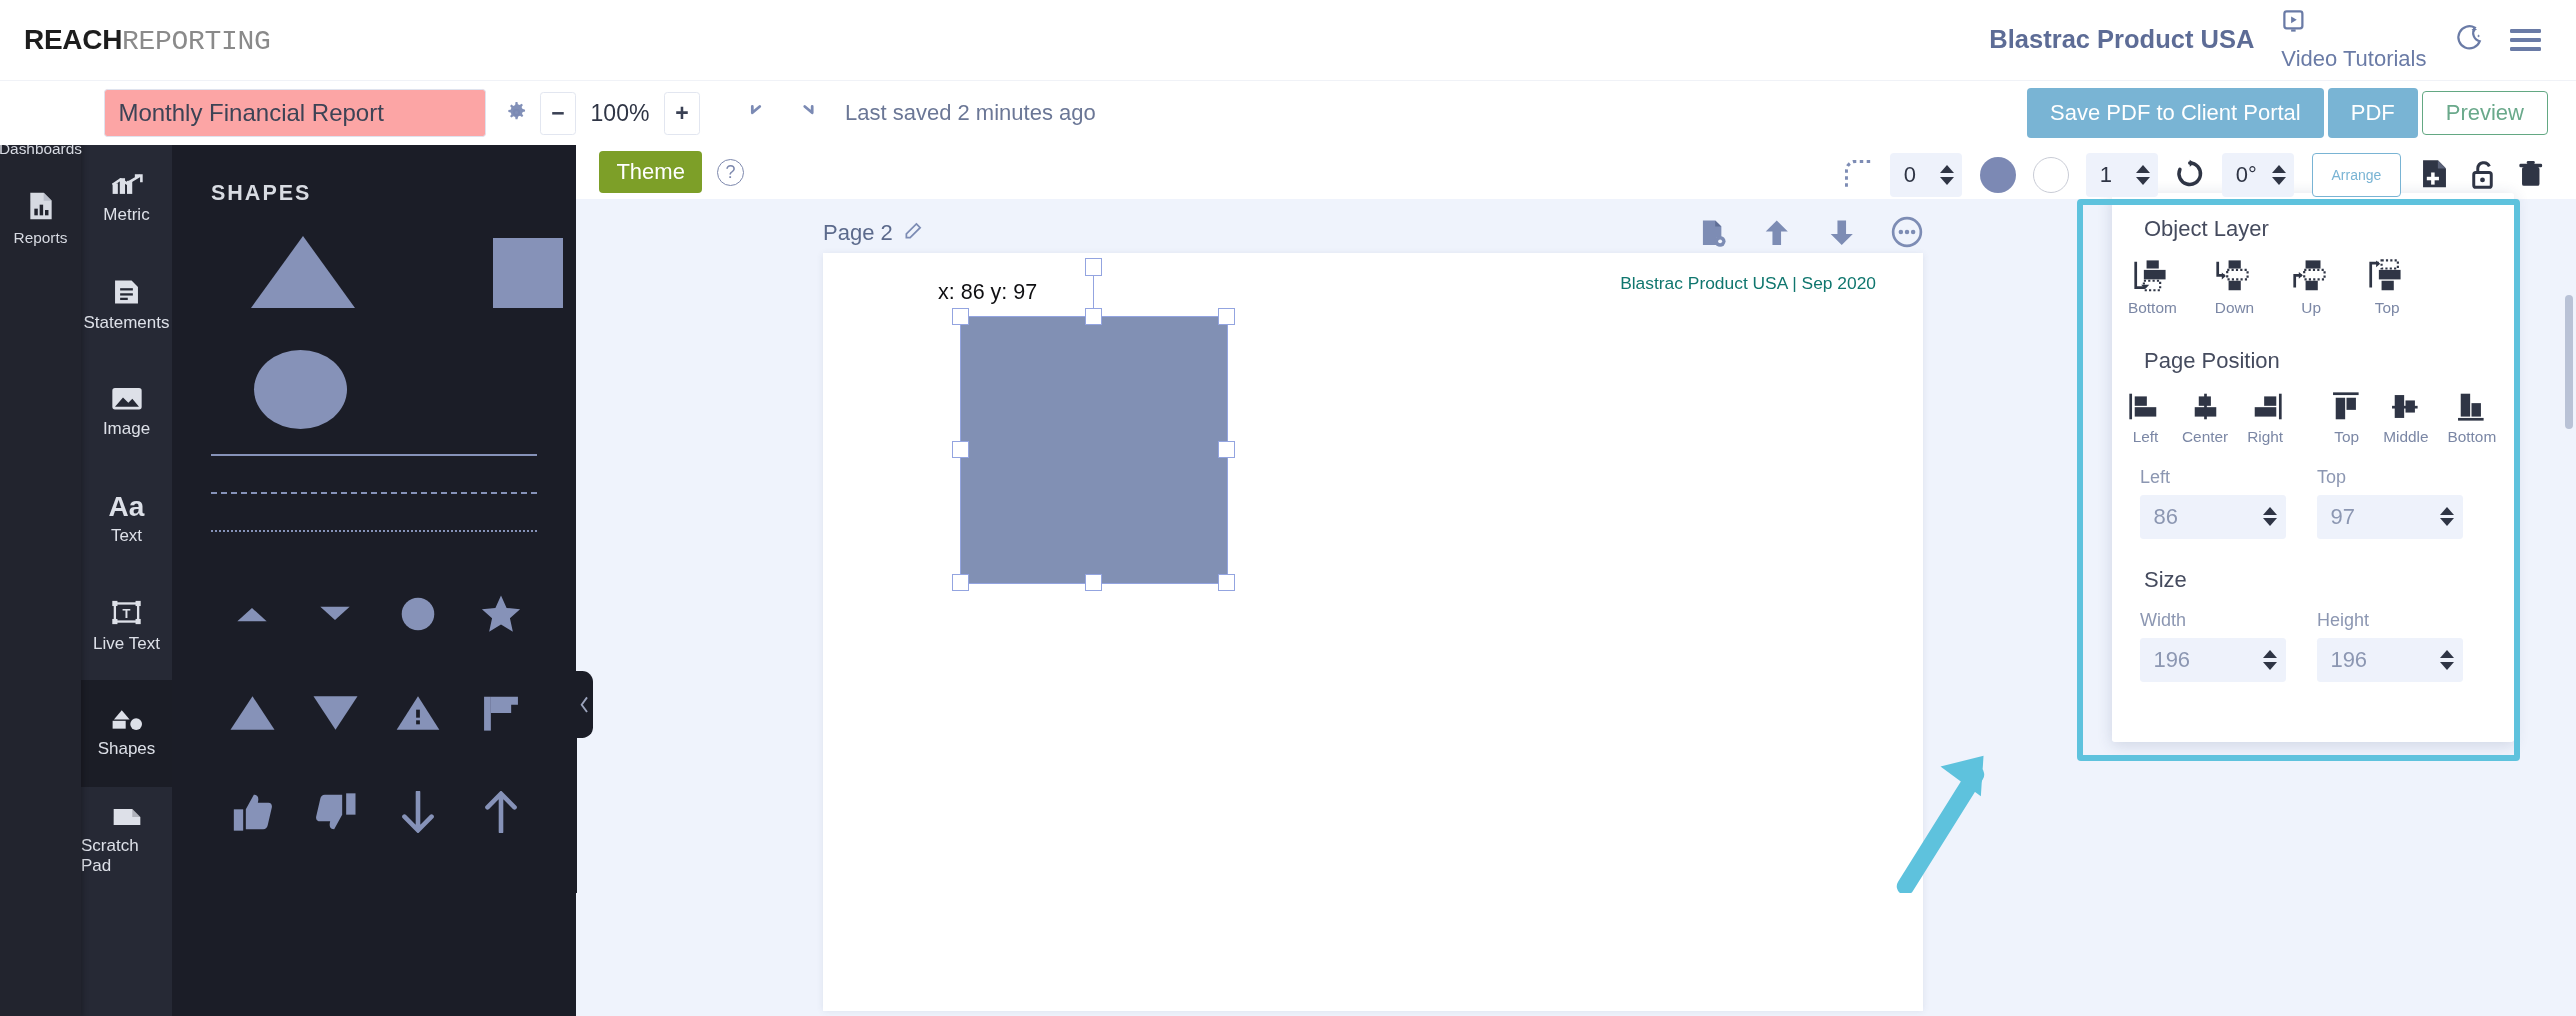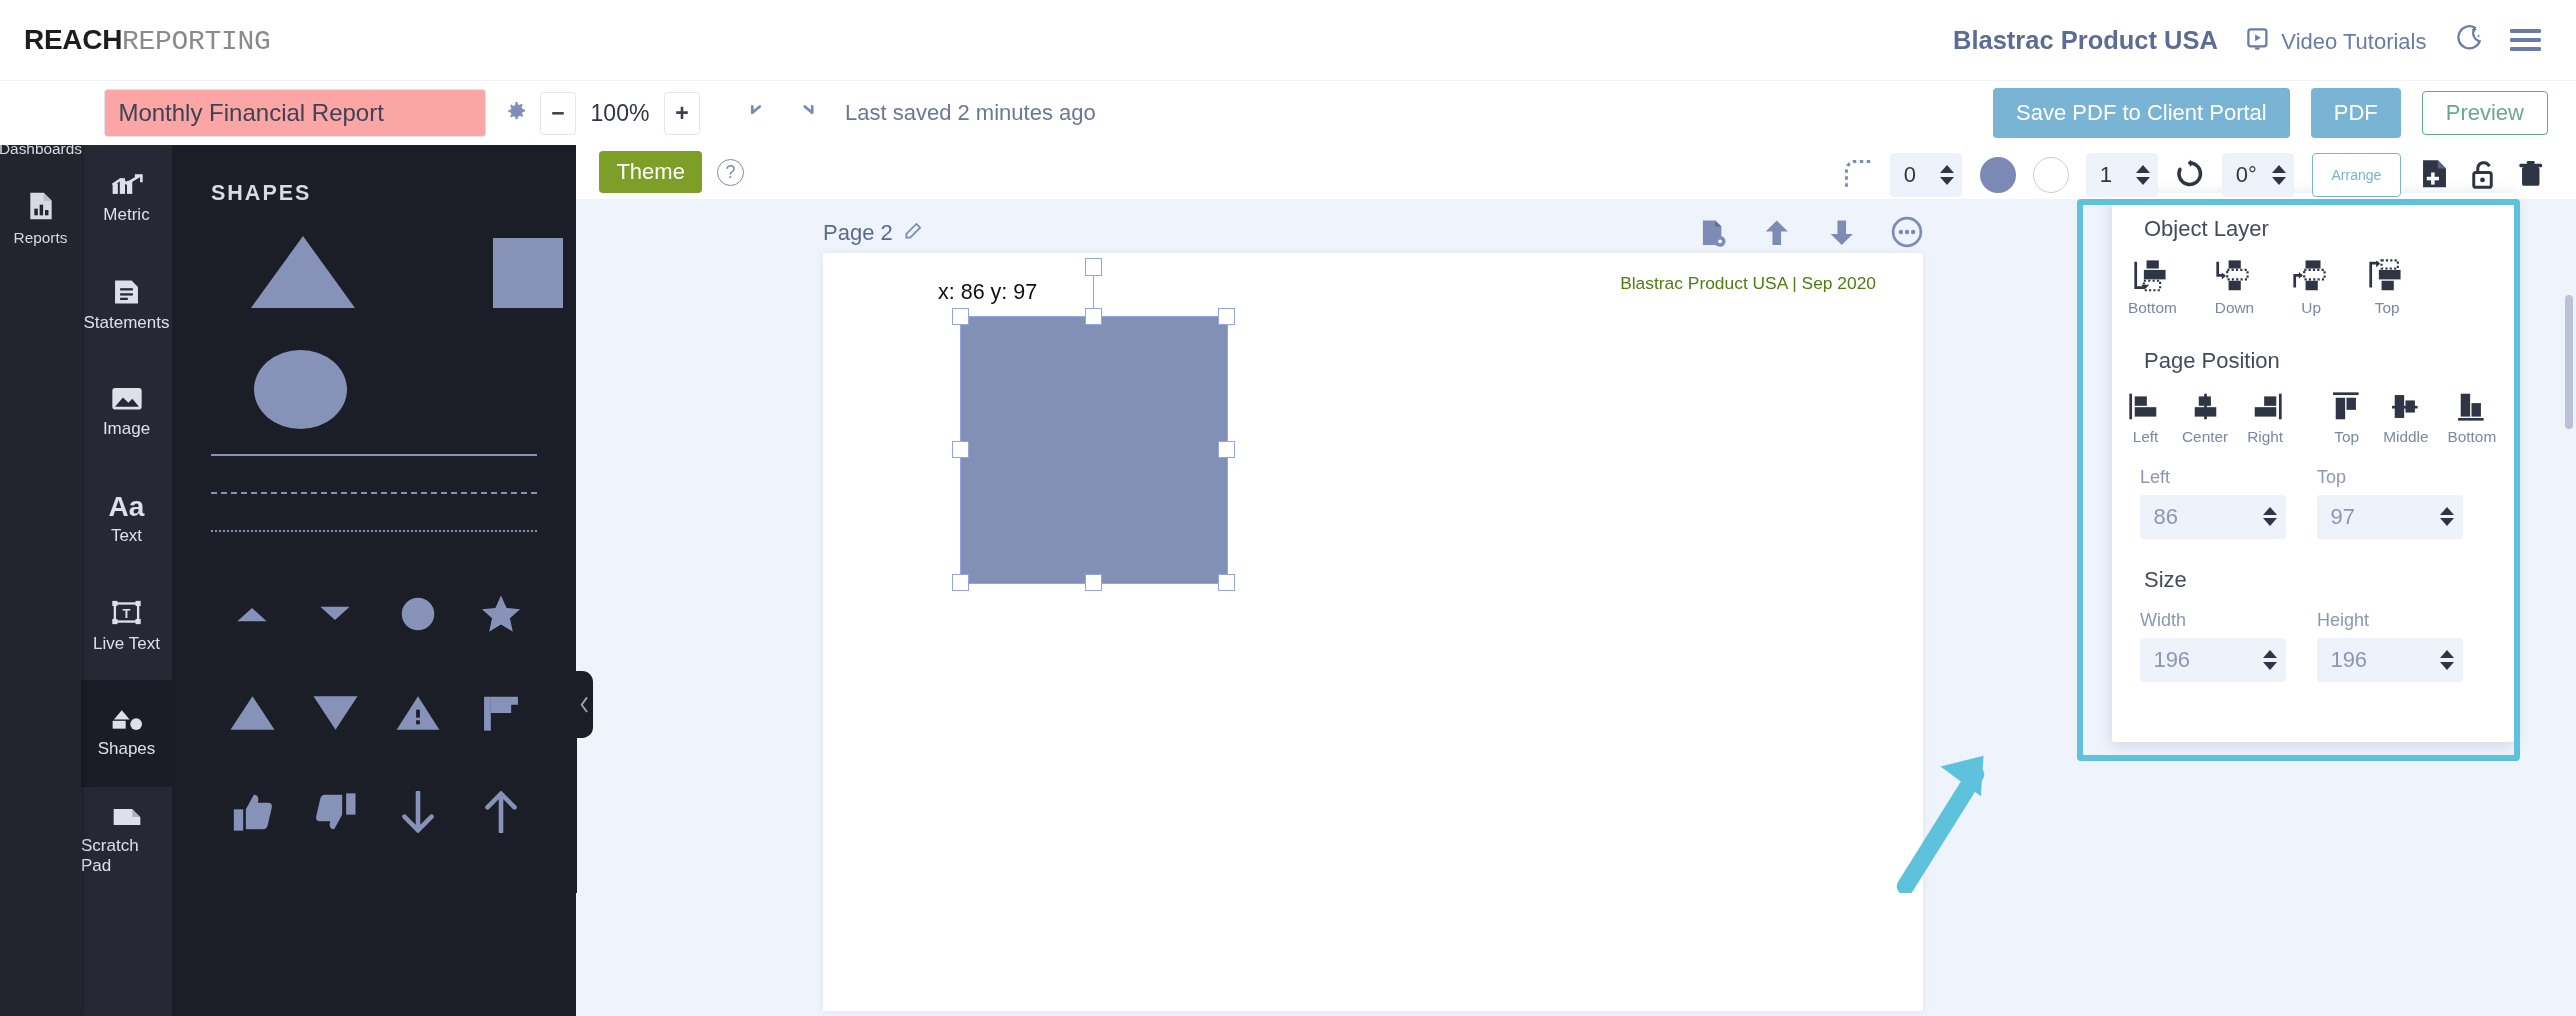--- a/index.html
+++ b/index.html
@@ -19,21 +19,21 @@
     z-index: 40;
   }
   .logo { margin-left: 24px; font-size: 28px; letter-spacing: -0.3px; white-space: nowrap; }
   .logo .b { font-weight: bold; color: #1d1d1d; }
   .logo .t { font-weight: 300; color: #8a8a8a; font-family: Liberation Mono, monospace; }
   .topbar-right {
     margin-left: auto; display: flex; align-items: center; gap: 27px;
     padding-right: 35px; color: #6a7ba6;
   }
   .company-name { font-size: 25.5px; font-weight: bold; color: #5d6c96; white-space: nowrap; }
-  .vt { display: flex; align-items: flex-end; gap: 9.4px; }
+  .vt { display: flex; align-items: flex-start; gap: 9.4px; flex-direction: column; }
   .vt-label { font-size: 22px; color: #6a7ba6; white-space: nowrap; }
   .hamburger { display: flex; flex-direction: column; gap: 5.4px; }
   .hamburger span { display: block; width: 31px; height: 4px; background: #6a7ba6; border-radius: 1.3px; }
 
   
   .toolbar {
     position: absolute; left: 0; top: 81px; width: 2576px; height: 64px;
     background: #ffffff; display: flex; align-items: center;
     z-index: 38;
   }
@@ -45,21 +45,21 @@
   }
   .tb-group { display: flex; align-items: center; gap: 12px; margin-left: 19px; }
   .zoom-btn {
     width: 36px; height: 43px; border: 0.7px solid #e2e6f0; border-radius: 3.4px;
     background: #fff; color: #3a4154; font-size: 23px; font-weight: bold;
     display: flex; align-items: center; justify-content: center;
   }
   .zoom-val { font-size: 23px; color: #2f3545; min-width: 64px; text-align: center; }
   .undo-redo { display: flex; gap: 19px; margin-left: 47px; color: #7b8ab4; }
   .saved { margin-left: 28px; font-size: 22px; color: #6b7796; white-space: nowrap; }
-  .toolbar-right { margin-left: auto; display: flex; align-items: center; gap: 21px; padding-right: 28px; border-radius: 20px; }
+  .toolbar-right { margin-left: auto; display: flex; align-items: center; gap: 4px; padding-right: 28px; border-radius: 20px; }
   .btn-primary {
     background: #79b4d4; color: #fff; border: none; border-radius: 4px;
     height: 50px; padding: 0 23px; font-size: 22px;
     font-family: "Liberation Sans", sans-serif;
   }
   .btn-pdf { background: #79b4d4; color: #fff; border: none; border-radius: 4px; height: 50px; padding: 0 23px; font-size: 22px; font-family: "Liberation Sans", sans-serif; }
   .btn-preview {
     background: #fff; color: #6aa98b; border: 0.7px solid #63a883; border-radius: 4px;
     height: 44px; padding: 0 23px; font-size: 22px; font-family: "Liberation Sans", sans-serif;
   }
@@ -143,21 +143,21 @@
   .page-head {
     display: flex; align-items: center; margin-left: 247px; width: 1100px; height: 39px;
   }
   .page-label { font-size: 22px; color: #5c6a8c; }
   .page-icons { margin-left: auto; display: flex; align-items: center; gap: 35px; color: #7d8cb4; }
   .page {
     position: relative; margin-left: 247px; width: 1100px; height: 758px;
     background: #fff; box-shadow: 0 1.3px 6.7px rgba(60,70,110,0.10);
   }
   .page-header-text {
-    position: absolute; right: 47px; top: 20px; font-size: 17.4px; color: #4d7c0f; white-space: nowrap;
+    position: absolute; right: 47px; top: 20px; font-size: 17.4px; color: #0f766e; white-space: nowrap;
   }
   .sel-shape {
     position: absolute; left: 138px; top: 64px; width: 266px; height: 266px;
     background: #8190b4; outline: 1.3px solid #93a4e0;
   }
   .coord-label { position: absolute; left: 115px; top: 27px; font-size: 21.5px; color: #0f0f12; white-space: nowrap; }
   .handle {
     position: absolute; width: 17.4px; height: 17.4px; background: #fff;
     border: 1.3px solid #93a4e0; box-sizing: border-box;
   }

